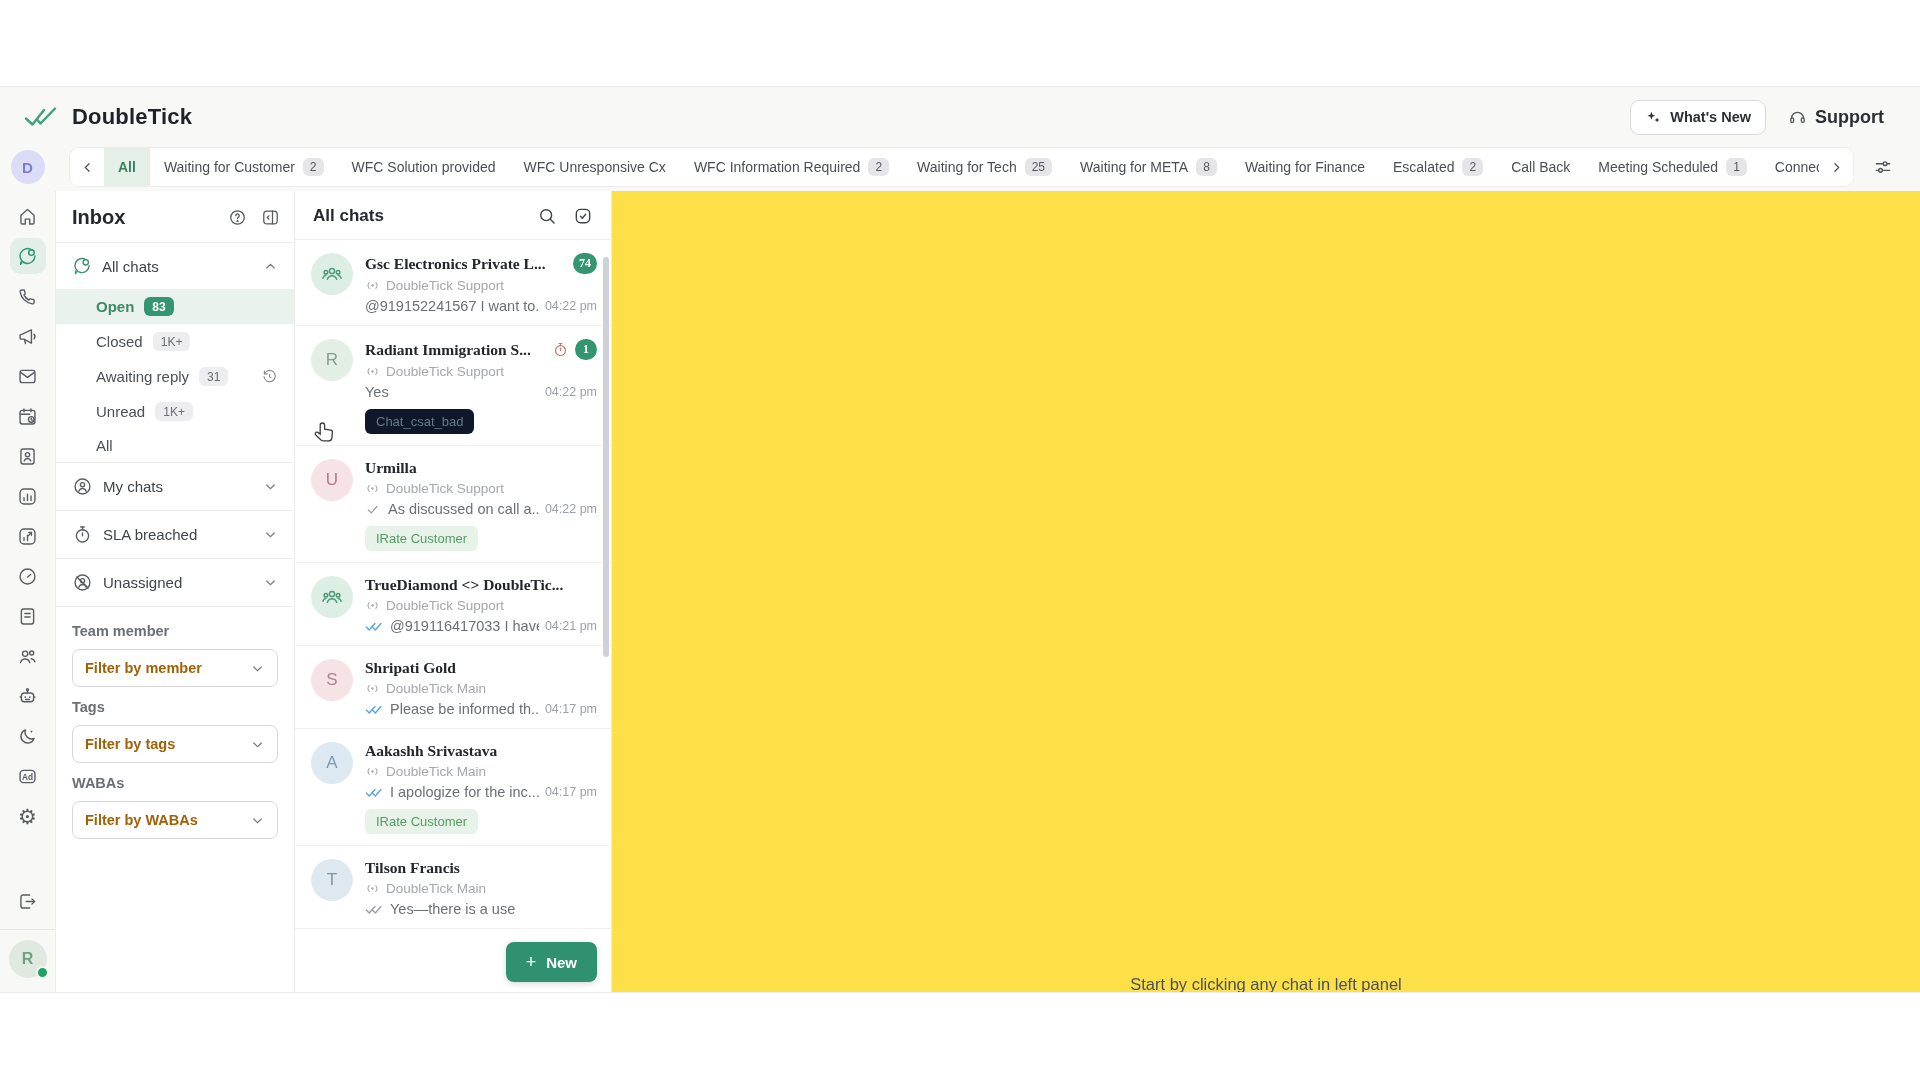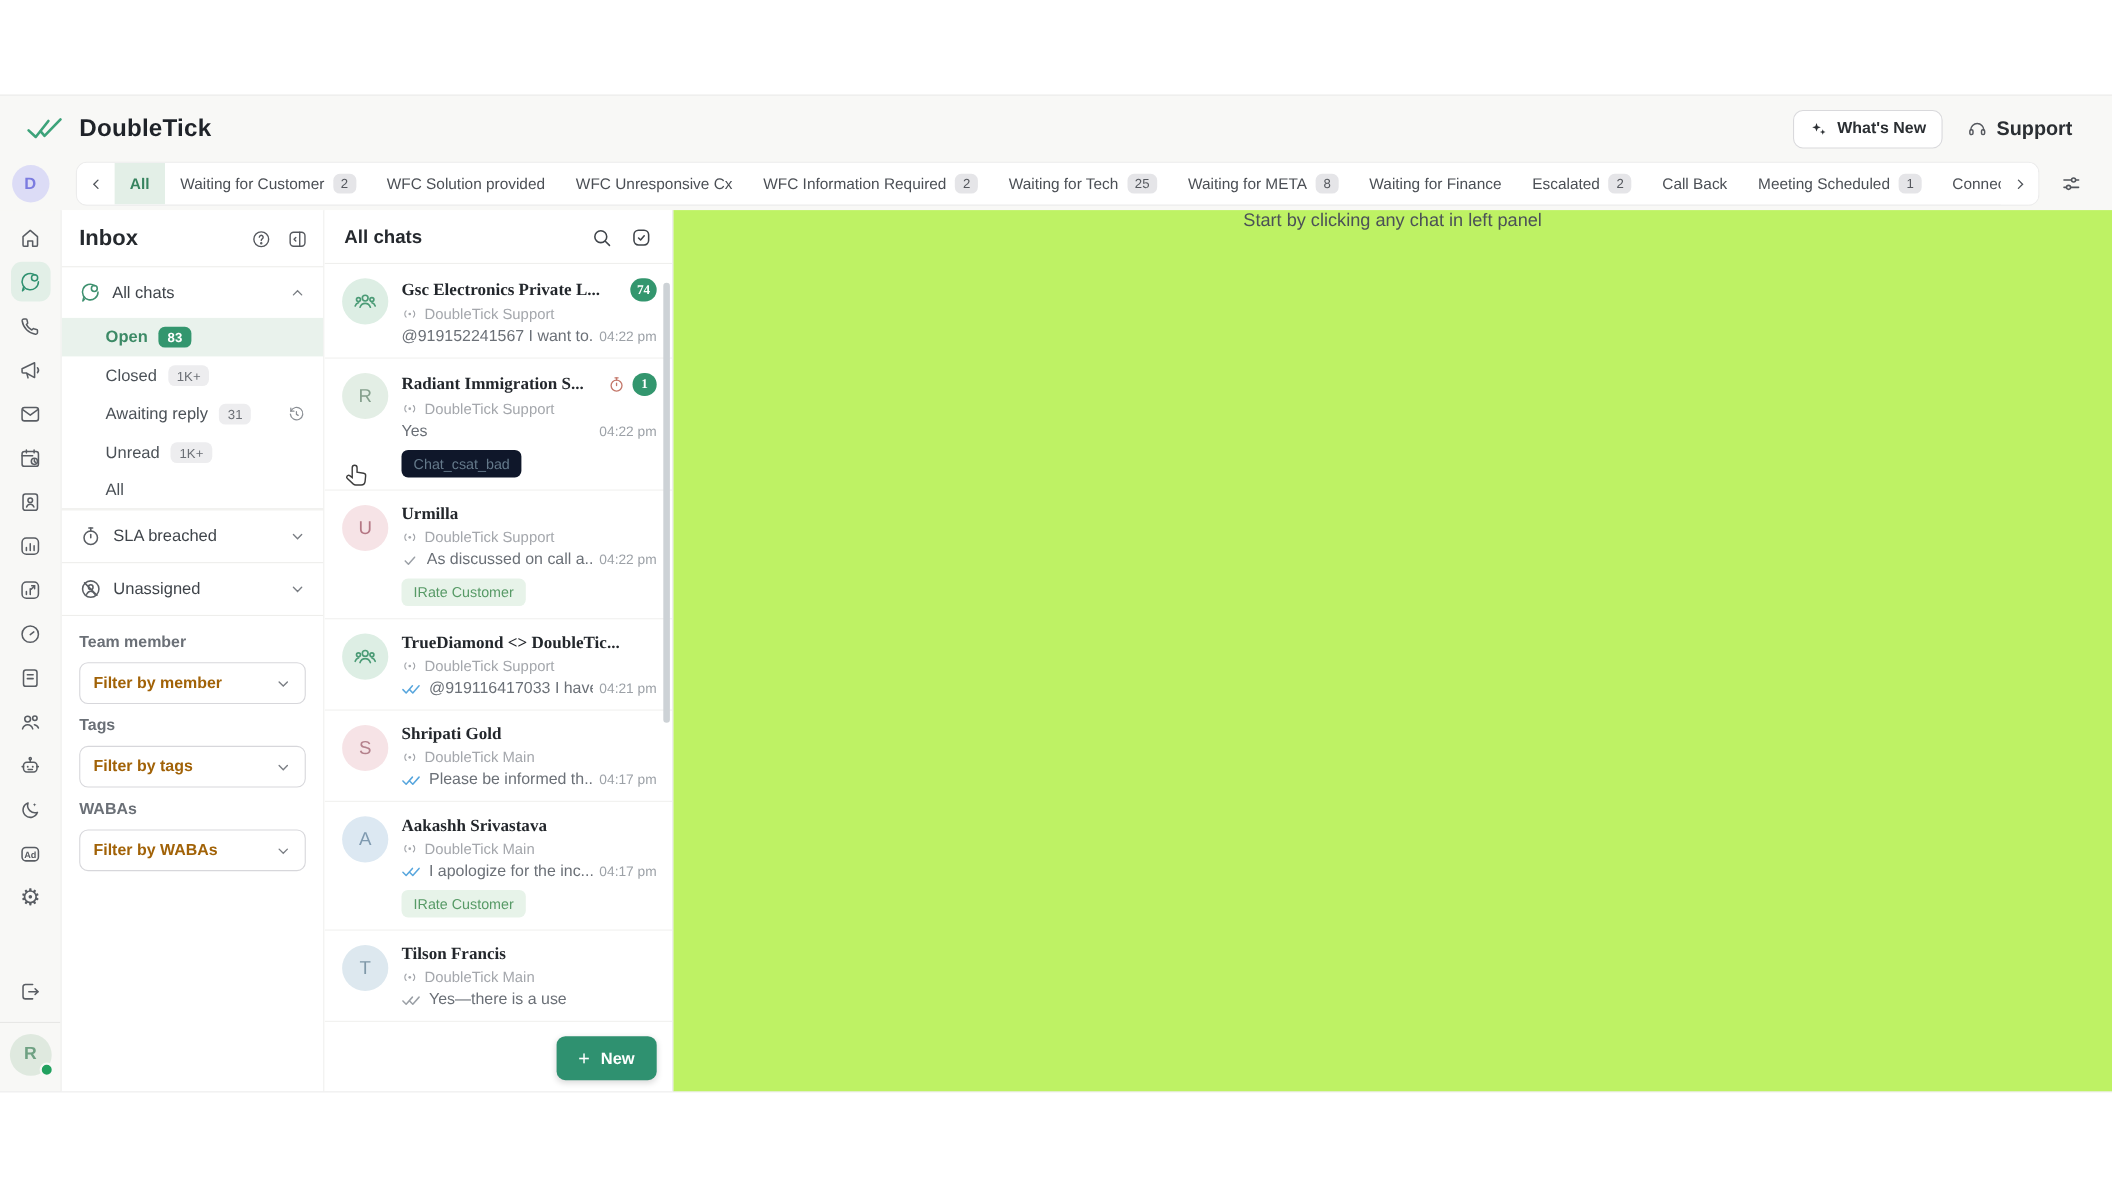--- a/index.html
+++ b/index.html
@@ -87,21 +87,21 @@
   .preview { flex:1; min-width:0; font-size:14.5px; color:#6b7077; white-space:nowrap; overflow:hidden; }
   .chat-time { font-size:12.5px; color:#9ca1a7; white-space:nowrap; flex:0 0 auto; }
   .chat-tag { display:inline-block; margin-top:9px; padding:5px 11px; border-radius:6px; font-size:13px; }
   .tag-blue { background:#0f172a; color:#64798a; }
   .tag-green { background:#e7f3e9; color:#579a66; }
   .list-scrollbar { position:absolute; right:2px; top:66px; width:6px; height:400px; border-radius:3px; background:#cdd2d6; }
   .new-btn { position:absolute; right:14px; bottom:12px; background:#2f9170; color:#fff; border:none; border-radius:8px; padding:11px 20px; font-size:15px; font-weight:700; display:flex; align-items:center; gap:10px; cursor:pointer; box-shadow:0 2px 6px rgba(0,0,0,.15); }
   .new-btn .plus { font-size:18px; font-weight:400; line-height:1; }
 
   
-  .main-empty { flex:1; background:#bef264; display:flex; align-items:flex-start; justify-content:center; }
+  .main-empty { flex:1; background:#fde047; display:flex; align-items:flex-end; justify-content:center; }
   .empty-msg { font-size:16.5px; color:#4b5157; }
 
   .cursor { position:absolute; left:312px; top:418px; z-index:50; pointer-events:none; }
 
   svg { display:block; }
 </style>
 </head>
 <body>
 
 <div class="page">
@@ -427,20 +427,35 @@
             <div class="sub-item">
               <span class="lbl">Unread</span>
               <span class="count-pill">1K+</span>
             </div>
             <div class="sub-item">
               <span class="lbl">All</span>
             </div>
           </div>
         <div class="divider"></div>
         <div id="inbox-groups">
+            <div class="section-row">
+              <span class="sec-icon">
+                <svg width="21" height="21" viewBox="0 0 24 24" fill="none" stroke="currentColor" stroke-width="1.6" stroke-linecap="round" stroke-linejoin="round">
+                  <circle cx="12" cy="12" r="8.5"></circle>
+                  <circle cx="12" cy="10" r="2.4"></circle>
+                  <path d="M7.8 17.4c1-2.1 2.6-3.1 4.2-3.1s3.2 1 4.2 3.1"></path>
+                </svg>
+              </span>
+              <span class="section-label">My chats</span>
+              <span class="chev">
+                <svg width="15" height="15" viewBox="0 0 24 24" fill="none" stroke="currentColor" stroke-width="2" stroke-linecap="round">
+                  <path d="M6 9.5l6 6 6-6"></path>
+                </svg>
+              </span>
+            </div>
             <div class="divider"></div>
             <div class="section-row">
               <span class="sec-icon">
                 <svg width="21" height="21" viewBox="0 0 24 24" fill="none" stroke="currentColor" stroke-width="1.6" stroke-linecap="round" stroke-linejoin="round">
                   <circle cx="12" cy="13.5" r="7"></circle>
                   <path d="M12 13.5v-3.3"></path>
                   <path d="M10 3.5h4"></path>
                   <path d="M12 3.5v3"></path>
                 </svg>
               </span>

